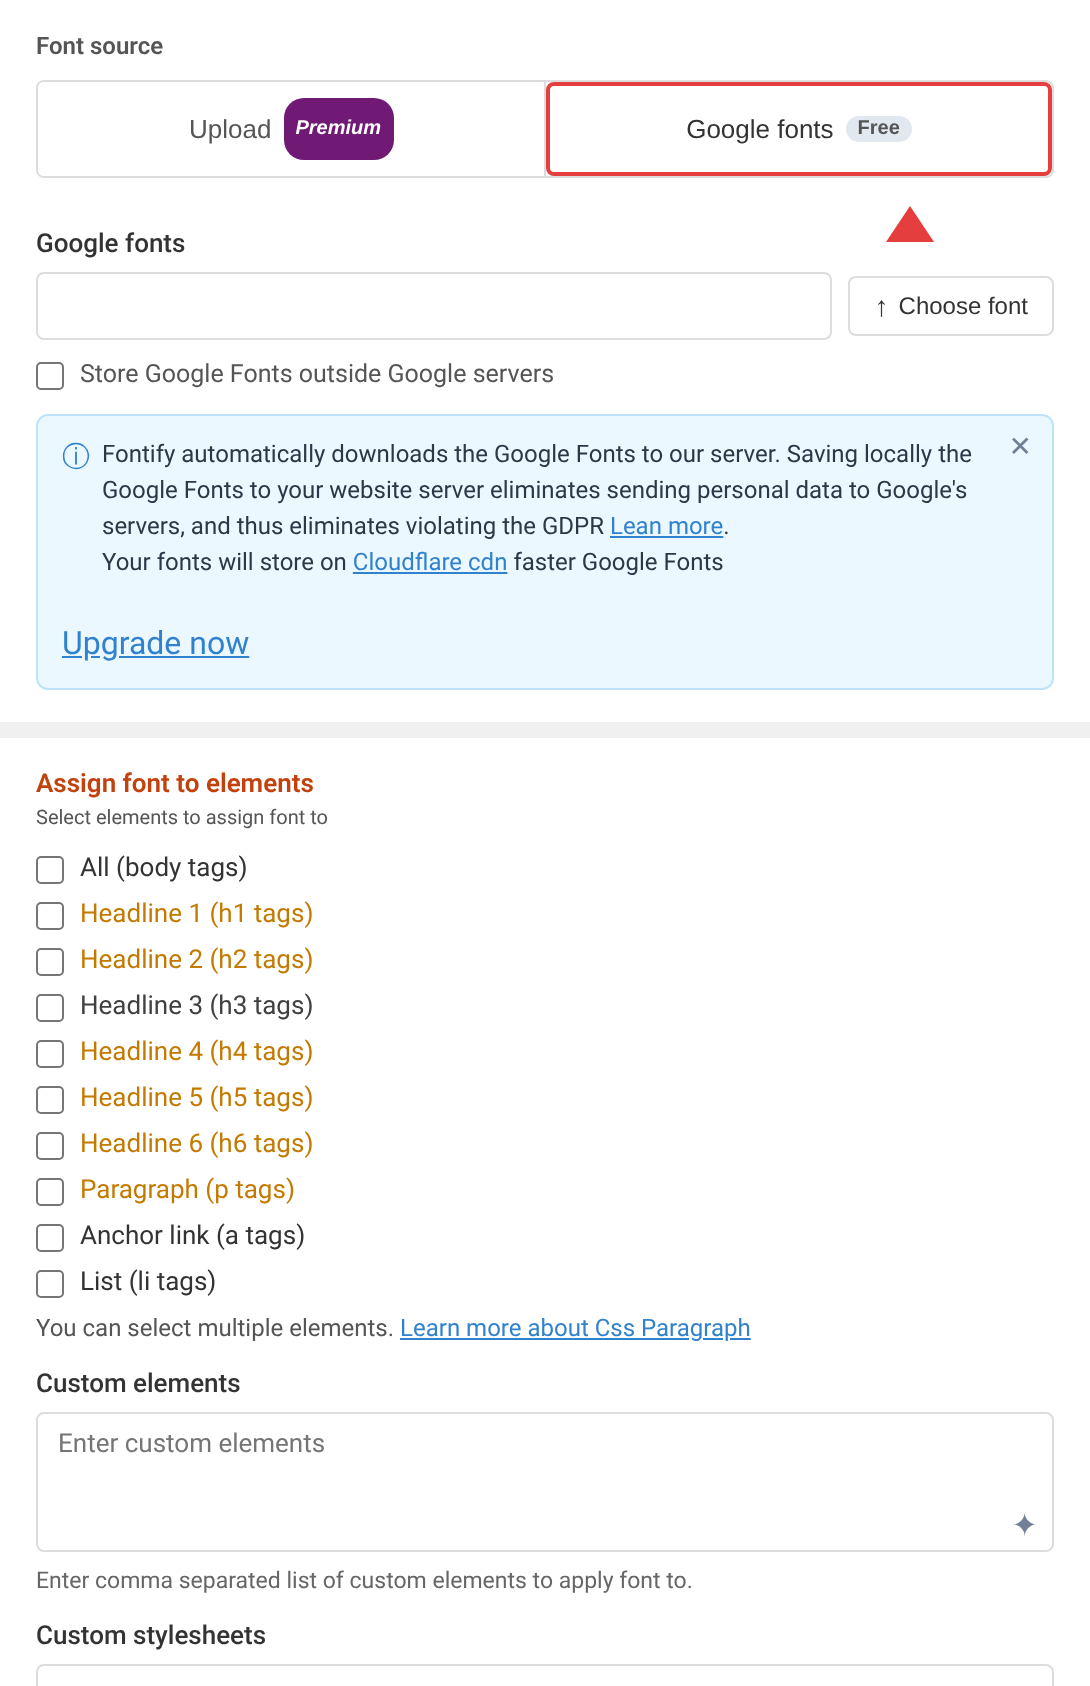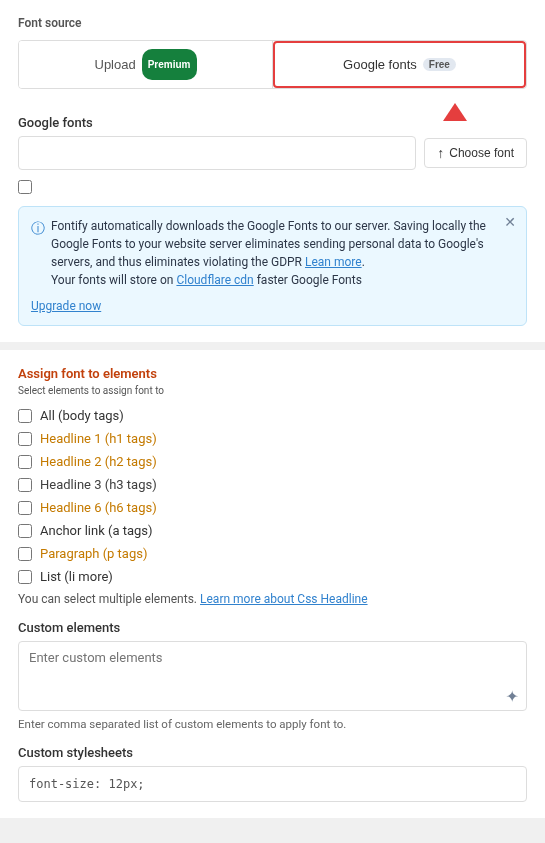--- a/index.html
+++ b/index.html
@@ -57,26 +57,27 @@
       color: #333;
       font-weight: 500;
     }
 
     .tab-divider {
       width: 1px;
       background: #ddd;
     }
 
     .badge-premium {
-      background: #15803d;
+      background: #701a75;
       color: #fff;
       font-size: 10px;
       font-weight: 600;
       padding: 10px 6px;
       border-radius: 10px;
+      font-style: italic;
     }
 
     .badge-free {
       background: #e2e8f0;
       color: #555;
       font-size: 10px;
       font-weight: 600;
       padding: 1px 6px;
       border-radius: 10px;
     }
@@ -193,24 +194,24 @@
     }
 
     .info-link {
       color: #3182ce;
       text-decoration: underline;
       cursor: pointer;
     }
 
     .upgrade-link {
       display: inline-block;
-      margin-top: 8px;
+      margin-top: 20px;
       color: #3182ce;
       text-decoration: underline;
-      font-size: 12px;
+      font-size: 16px;
       cursor: pointer;
     }
 
     
     .assign-section {
       background: #fff;
       padding: 16px 18px;
       margin-bottom: 8px;
     }
 
@@ -345,20 +346,21 @@
   <div class="input-row">
     <input class="font-input" type="text" placeholder="" style="">
     <button class="choose-font-btn">
       <span style="font-size:14px;">↑</span>
       <span>Choose font</span>
     </button>
   </div>
 
   <div class="checkbox-row">
     <input type="checkbox" id="storeCheckbox" style="">
+    <label for="storeCheckbox">Store Google Fonts outside Google servers</label>
   </div>
 
   <div class="info-box">
     <button class="info-box-close">✕</button>
     <div class="info-box-header">
       <span class="info-icon">ⓘ</span>
       <div>
         <span>Fontify automatically downloads the Google Fonts to our server. Saving locally the Google Fonts to your website server eliminates sending personal data to Google's servers, and thus eliminates violating the GDPR</span>
         <a class="info-link">Lean more</a>.
         <br>
@@ -386,40 +388,48 @@
       </div>
       <div class="checkbox-item">
         <input type="checkbox" id="cb_h2" style="">
         <label for="cb_h2" style="color: rgb(196, 122, 0);">Headline 2 (h2 tags)</label>
       </div>
       <div class="checkbox-item">
         <input type="checkbox" id="cb_h3" style="">
         <label for="cb_h3" style="color: #404040;">Headline 3 (h3 tags)</label>
       </div>
       <div class="checkbox-item">
+        <input type="checkbox" id="cb_h4" style="">
+        <label for="cb_h4" style="color: rgb(196, 122, 0);">Headline 4 (h4 tags)</label>
+      </div>
+      <div class="checkbox-item">
+        <input type="checkbox" id="cb_h5" style="">
+        <label for="cb_h5" style="color: rgb(196, 122, 0);">Headline 5 (h5 tags)</label>
+      </div>
+      <div class="checkbox-item">
         <input type="checkbox" id="cb_h6" style="">
         <label for="cb_h6" style="color: rgb(196, 122, 0);">Headline 6 (h6 tags)</label>
       </div>
       <div class="checkbox-item">
+        <input type="checkbox" id="cb_p" style="">
+        <label for="cb_p" style="color: rgb(196, 122, 0);">Paragraph (p tags)</label>
+      </div>
+      <div class="checkbox-item">
         <input type="checkbox" id="cb_a" style="">
         <label for="cb_a" style="color: rgb(51, 51, 51);">Anchor link (a tags)</label>
       </div>
       <div class="checkbox-item">
-        <input type="checkbox" id="cb_p" style="">
-        <label for="cb_p" style="color: rgb(196, 122, 0);">Paragraph (p tags)</label>
-      </div>
-      <div class="checkbox-item">
         <input type="checkbox" id="cb_li" style="">
-        <label for="cb_li" style="color: rgb(51, 51, 51);">List (li more)</label>
+        <label for="cb_li" style="color: rgb(51, 51, 51);">List (li tags)</label>
       </div>
     </div>
 
   <div class="multiple-note">
     <span>You can select multiple elements.</span>
-    <a class="info-link">Learn more about Css Headline</a>
+    <a class="info-link">Learn more about Css Paragraph</a>
   </div>
 
   
   <div class="custom-label">Custom elements</div>
   <div class="custom-textarea-wrap">
     <textarea class="custom-textarea" id="customTextarea" placeholder="Enter custom elements" style=""></textarea>
     <span class="custom-textarea-icon">✦</span>
   </div>
   <div class="custom-note">Enter comma separated list of custom elements to apply font to.</div>
 

